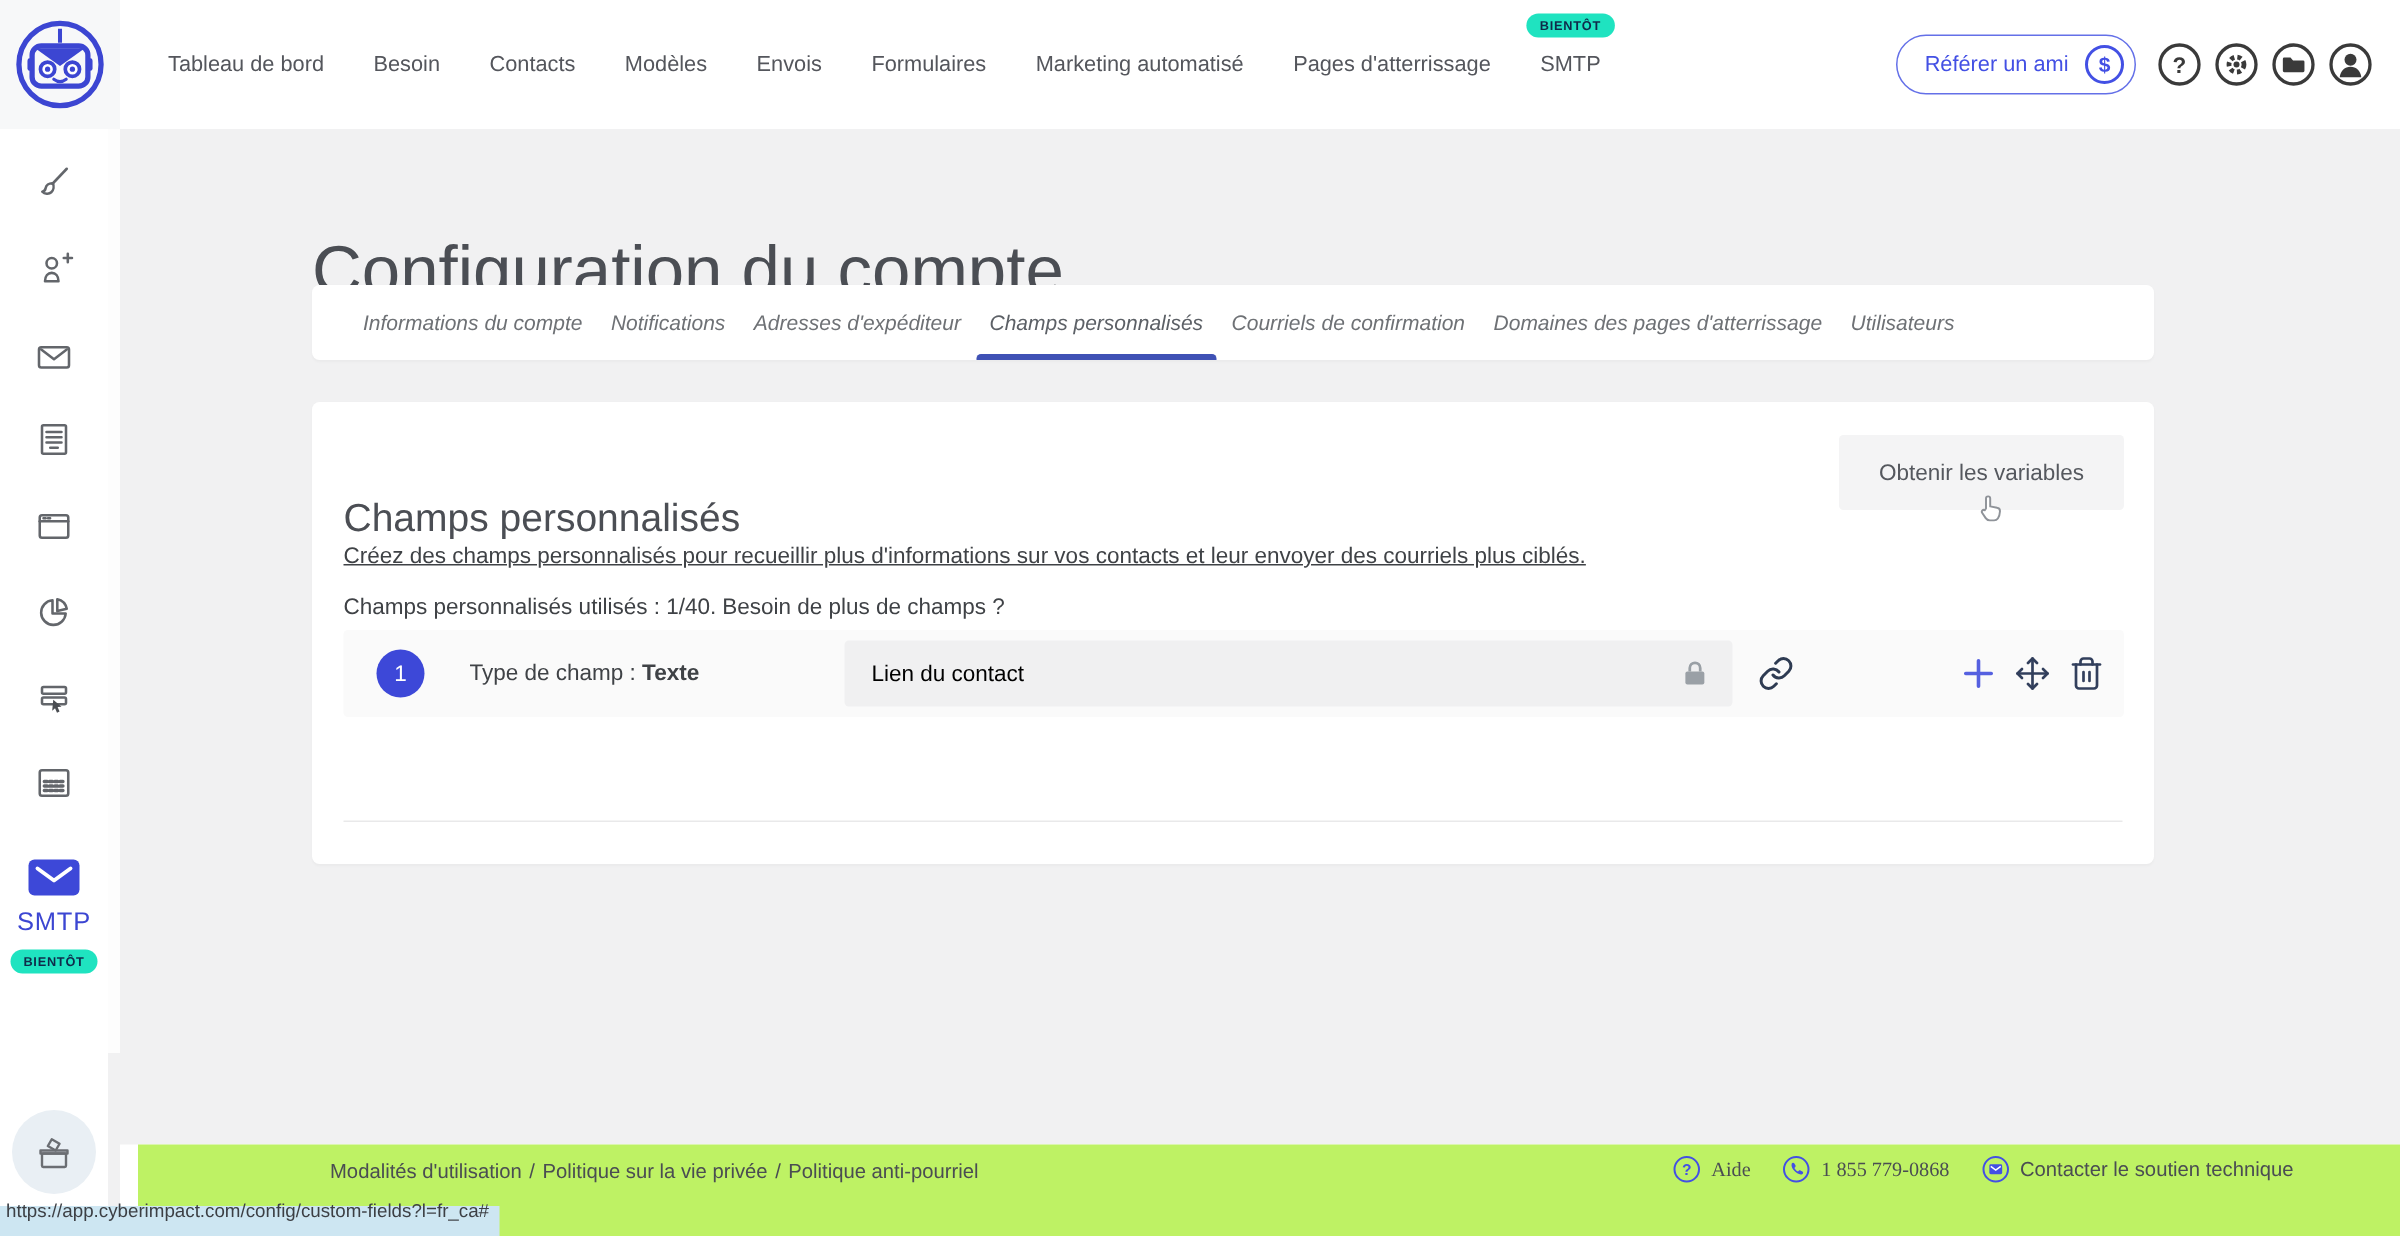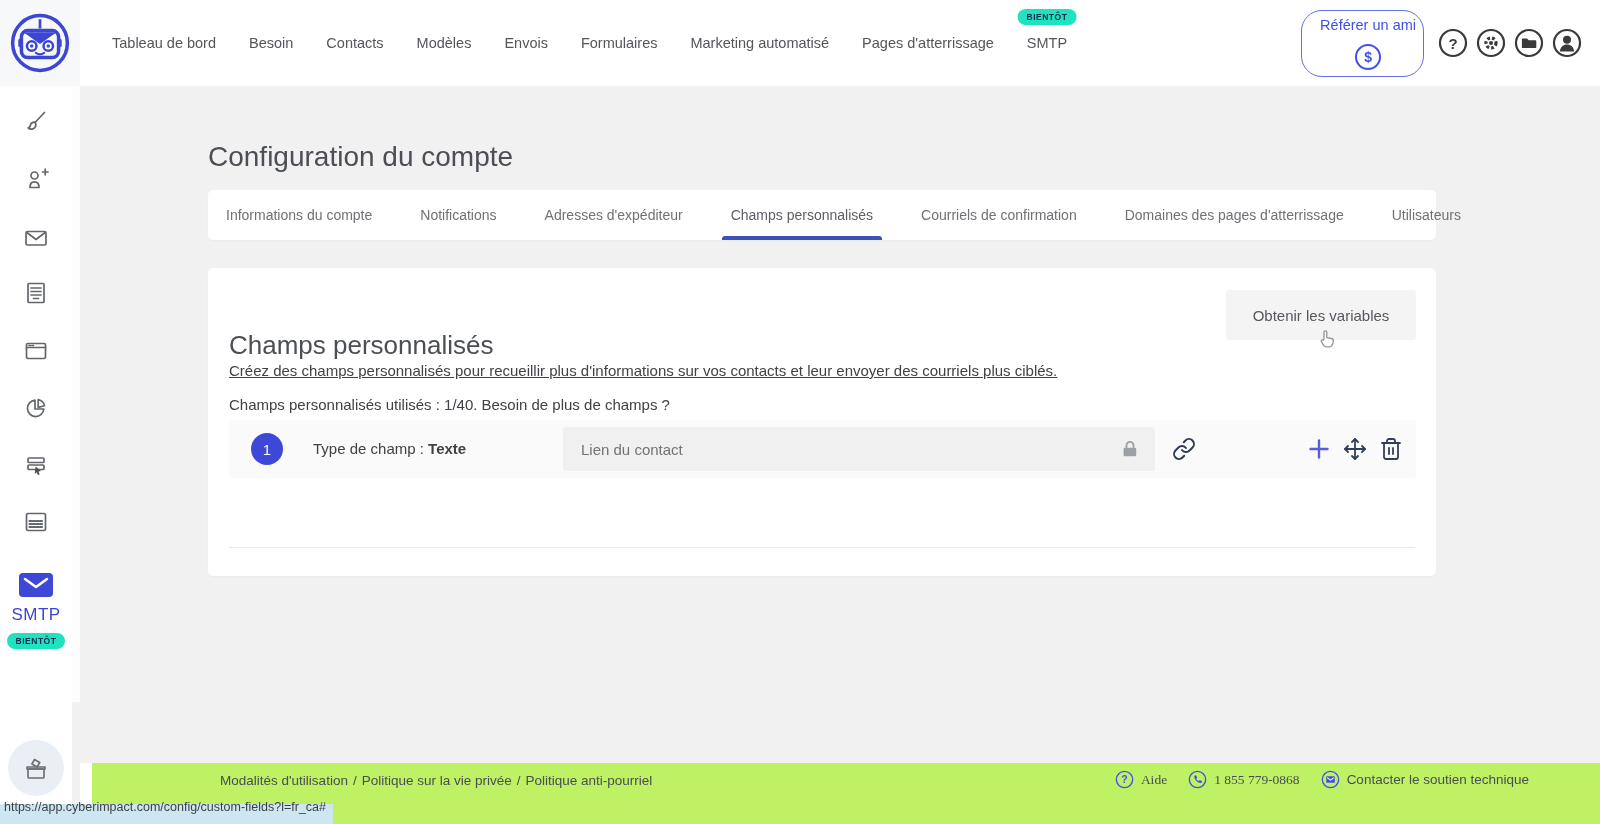--- a/index.html
+++ b/index.html
@@ -12,44 +12,44 @@
   .topbar { position:absolute; left:0; top:0; width:1600px; height:86px; background:#fff; z-index:5; }
   .logo-box { position:absolute; left:0; top:0; width:80px; height:86px; background:#f7f8f9;
     display:flex; align-items:center; justify-content:center; cursor:pointer; }
   .main-nav { position:absolute; left:112px; top:0; height:86px; display:flex; align-items:center; gap:33px; }
   .nav-item { font-size:14.5px; color:#54565c; cursor:pointer; position:relative; white-space:nowrap; }
   .nav-badge { position:absolute; top:-26px; left:50%; transform:translateX(-50%);
     background:#1fe3c0; color:#0f2a4a; font-size:8.5px; font-weight:bold; letter-spacing:.5px;
     padding:3px 9px; border-radius:9px; white-space:nowrap; }
   .top-right { position:absolute; right:18px; top:0; height:86px; display:flex; align-items:center; gap:8px; }
   .refer-btn { display:flex; align-items:center; gap:11px; border:1.5px solid #6470e8; border-radius:21px;
-    padding:6px 7px 6px 18px; color:#4350e4; font-size:14.5px; cursor:pointer; background:#fff; margin-right:6px;flex-direction:column; }
+    padding:6px 7px 6px 18px; color:#4350e4; font-size:14.5px; cursor:pointer; background:#fff; margin-right:6px; }
   .dollar-circle { width:26px; height:26px; border:2px solid #4350e4; border-radius:50%;
     display:flex; align-items:center; justify-content:center; font-weight:bold; font-size:14px; color:#4350e4; }
   .icon-btn { width:30px; height:30px; display:flex; align-items:center; justify-content:center; cursor:pointer; }
 
   
   .sidebar { position:absolute; left:0; top:86px; width:80px; height:738px; background:#fff; }
   .side-track { position:absolute; right:0; top:0; width:8px; height:738px; background:#f1f1f2; }
   .side-thumb { position:absolute; right:0; top:0; width:8px; height:616px; background:#fdfdfd; }
   .side-icon { position:absolute; left:22px; width:28px; height:28px; cursor:pointer; }
   .smtp-block { position:absolute; left:0; top:486px; width:72px; display:flex; flex-direction:column;
     align-items:center; cursor:pointer; }
   .smtp-label { margin-top:7px; font-size:17px; color:#3c46d2; letter-spacing:.5px; }
   .smtp-badge { margin-top:8px; background:#1fe3c0; color:#0f2a4a; font-size:8.5px; font-weight:bold;
     letter-spacing:.5px; padding:3px 9px; border-radius:9px; }
   .ballot-circle { position:absolute; left:8px; top:654px; width:56px; height:56px; border-radius:50%;
     background:#e9eff4; display:flex; align-items:center; justify-content:center; cursor:pointer; }
 
   
   .main-bg { position:absolute; left:80px; top:86px; width:1520px; height:677px; background:#f1f1f2; }
-  .page-title { position:absolute; left:128px; top:36px; font-size:28px; font-weight:400; color:#4b4e54; }
+  .page-title { position:absolute; left:128px; top:36px; font-size:46px; font-weight:400; color:#4b4e54; }
   .tabs-bar { position:absolute; left:128px; top:104px; width:1228px; height:50px; background:#fff;
-    border-radius:5px; display:flex; align-items:center; padding-left:18px; gap:48px;
-    box-shadow:0 1px 2px rgba(0,0,0,.03); }
+    border-radius:5px; display:flex; align-items:center; padding-left:34px; gap:19px;
+    box-shadow:0 1px 2px rgba(0,0,0,.03);font-style:italic; }
   .tab { font-size:14px; color:#6e7175; height:50px; display:flex; align-items:center; position:relative;
     cursor:pointer; white-space:nowrap; }
   .tab.active { color:#5c6066; }
   .tab.active::after { content:""; position:absolute; left:-9px; right:-9px; bottom:0; height:4px;
     background:#3f51b5; border-radius:3px 3px 0 0; }
 
   .card { position:absolute; left:128px; top:182px; width:1228px; height:308px; background:#fff;
     border-radius:5px; box-shadow:0 1px 2px rgba(0,0,0,.03); }
   .card-title { position:absolute; left:21px; top:40px; font-size:26px; color:#4b4e54; font-weight:400; }
   .card-desc { position:absolute; left:21px; top:79px; font-size:15px; color:#3f4246;text-decoration:underline; }
@@ -60,21 +60,21 @@
     font-family:"Liberation Sans",sans-serif; display:flex; align-items:center; justify-content:center; }
   .cursor-hand { position:absolute; left:1108px; top:60px; }
 
   .field-row { position:absolute; left:21px; top:152px; width:1187px; height:58px; background:#fafafa;
     border-radius:3px; }
   .field-num { position:absolute; left:22px; top:13px; width:32px; height:32px; border-radius:50%;
     background:#3d48d8; color:#fff; font-size:15px; display:flex; align-items:center; justify-content:center; }
   .field-type { position:absolute; left:84px; top:20px; font-size:15px; color:#3f4246; white-space:nowrap; }
   .field-input { position:absolute; left:334px; top:7px; width:592px; height:44px; background:#f0f0f1;
     border-radius:3px; display:flex; align-items:center; justify-content:space-between;
-    padding:0 14px 0 18px; font-size:15px; color:#737373; cursor:text; }
+    padding:0 14px 0 18px; font-size:15px; color:#000000; cursor:text; }
   .link-btn { position:absolute; left:943px; top:17px; width:24px; height:24px; cursor:pointer; }
   .row-actions { position:absolute; right:13px; top:17px; display:flex; gap:12px; }
   .row-actions span { width:24px; height:24px; cursor:pointer; display:inline-flex; }
   .card-divider { position:absolute; left:21px; right:21px; top:279px; height:1px; background:#e9e9ea; }
 
   
   .footer { position:absolute; left:92px; top:763px; width:1520px; height:61px; background:#bef264; }
   .footer-links { position:absolute; left:128px; top:10px; font-size:13.5px; color:#4a4d52;
     display:flex; align-items:center; gap:5px; }
   .footer-link { cursor:pointer; }

